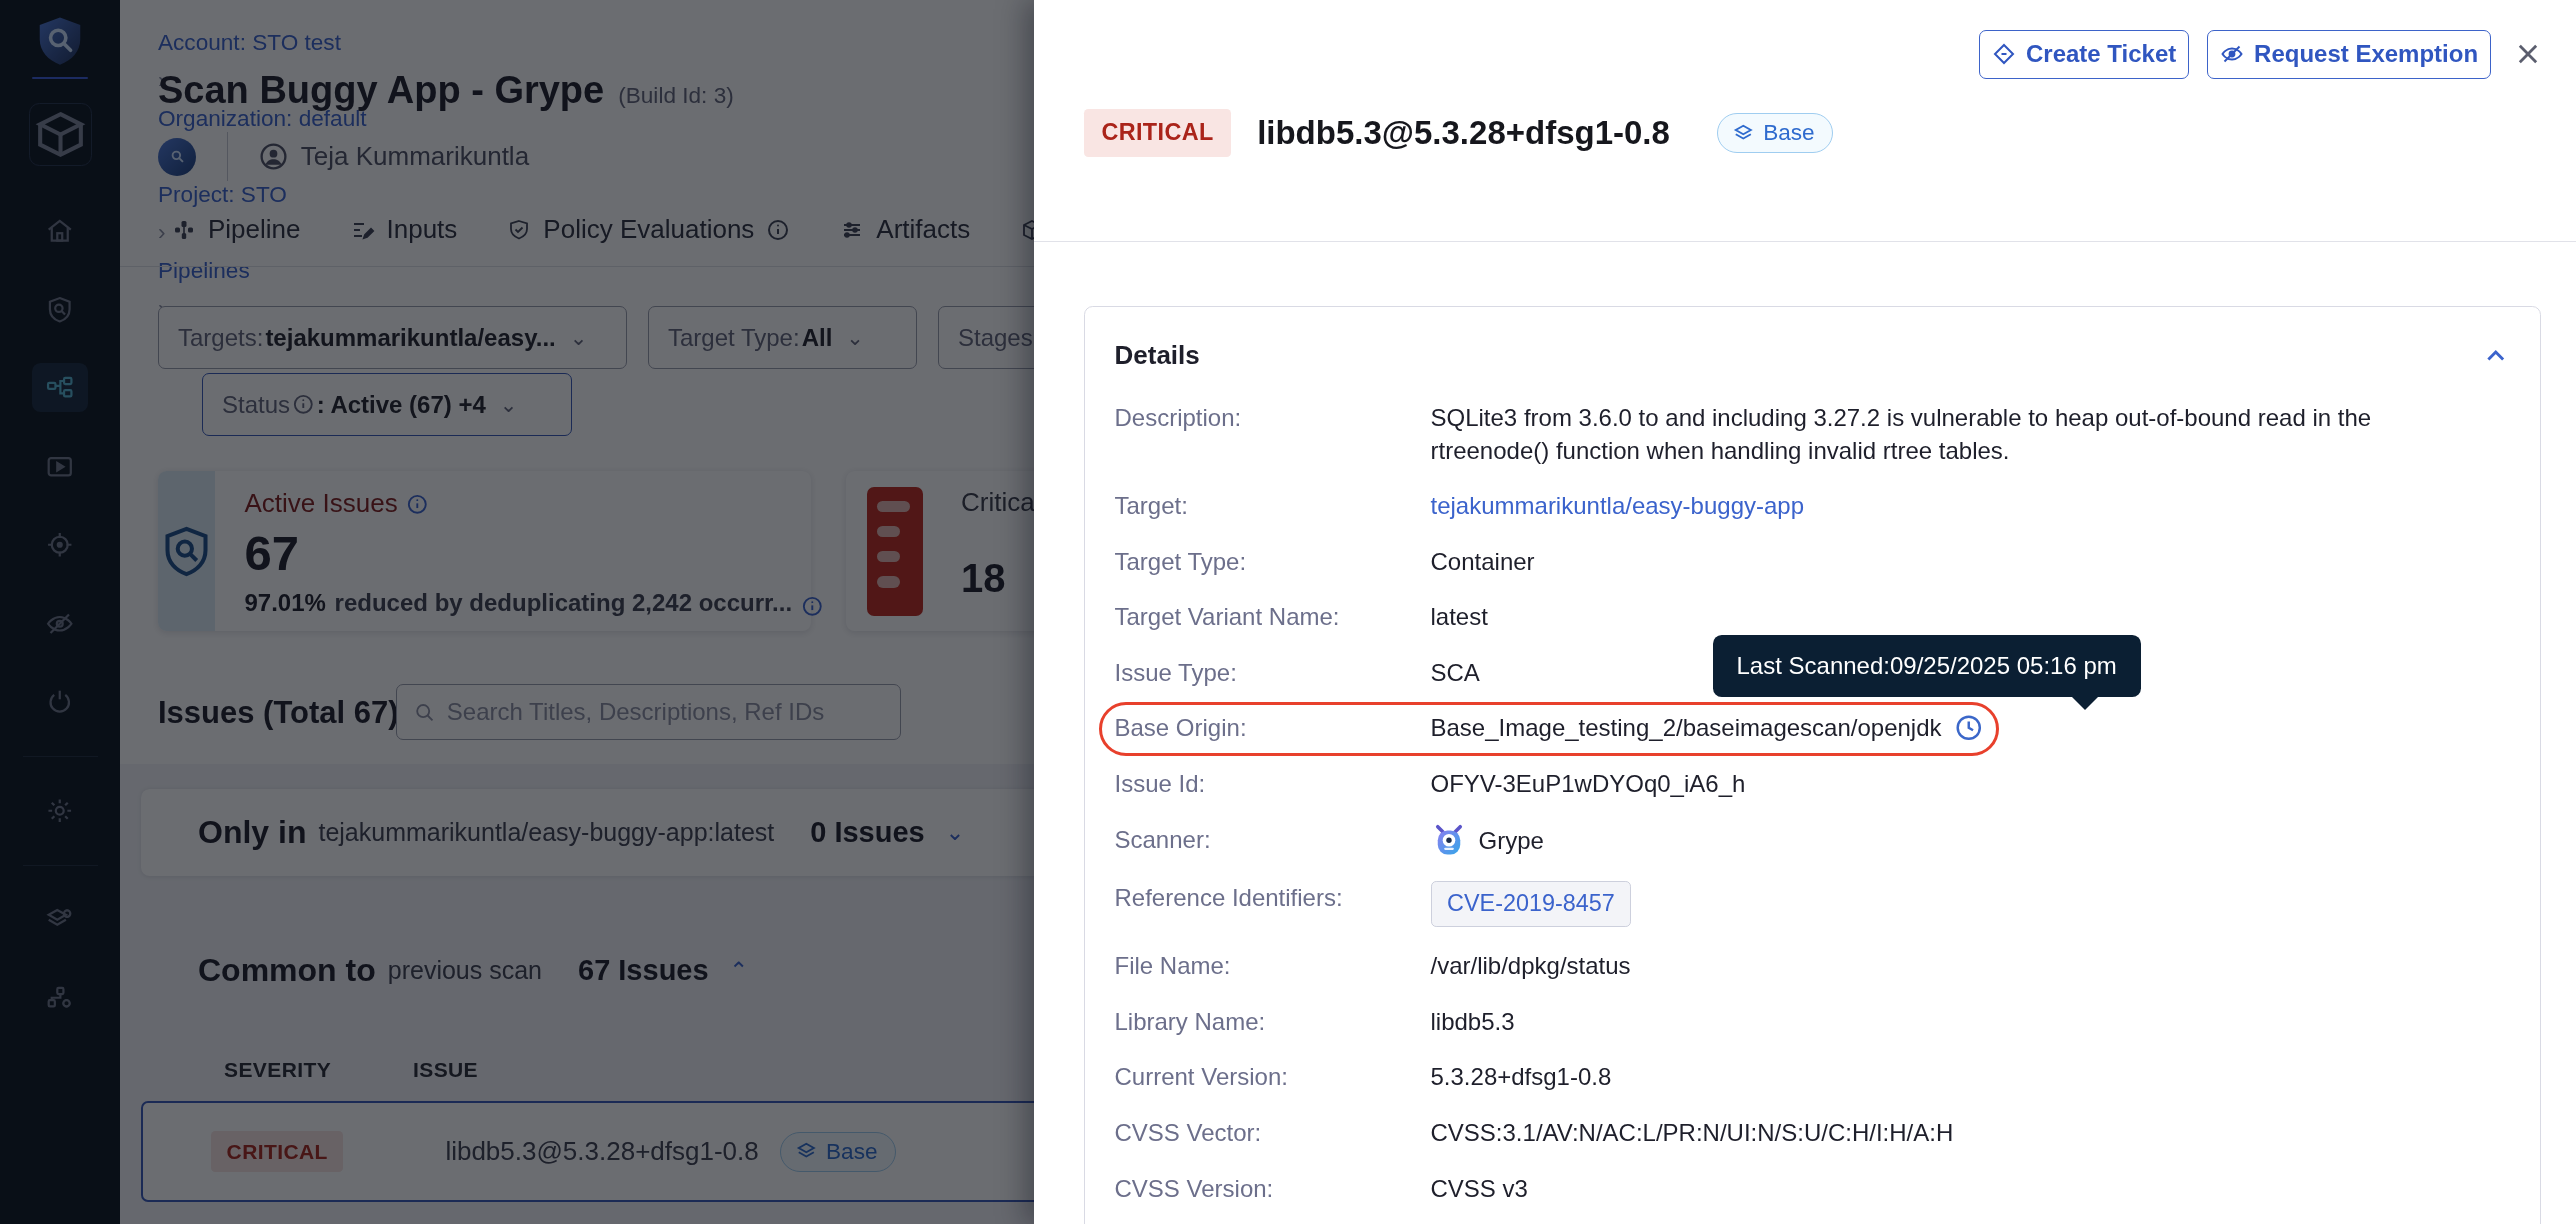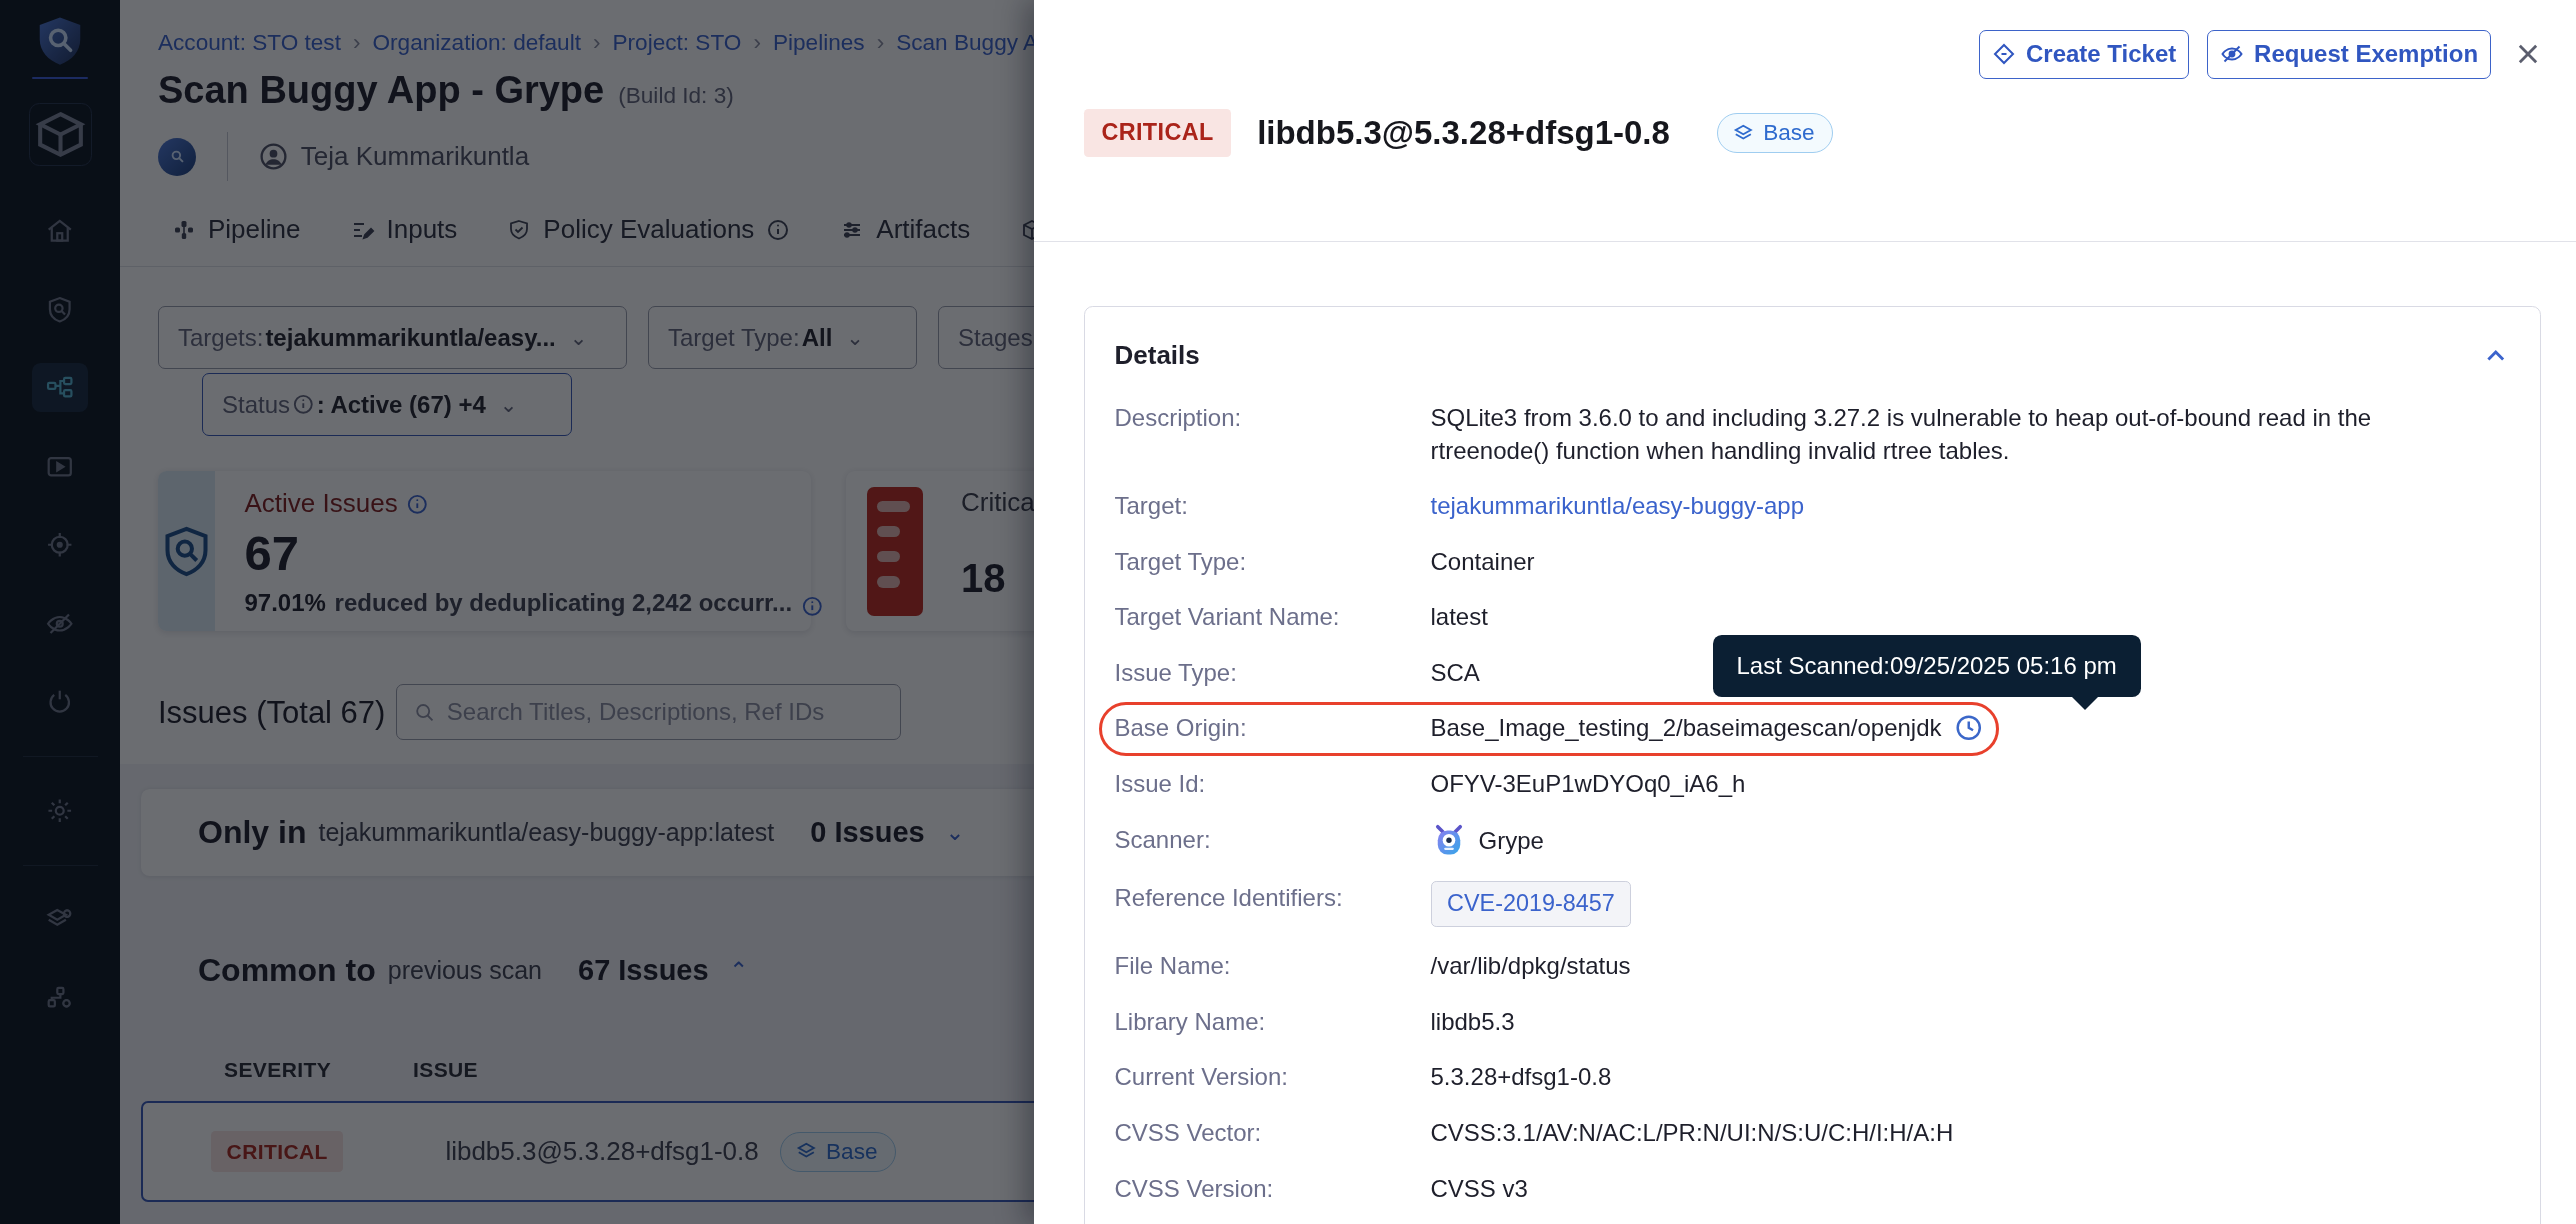--- a/index.html
+++ b/index.html
@@ -19,21 +19,21 @@
     color:#6f7documents789; color:#6f7789; border-radius:8.7px; }
   .side-item.active { background:#182a3f; color:#55b4d2; }
   .side-divider { width:75px; height:0.9px; background:#1f2b3d; }
   .side-item svg { width:29.5px; height:29.5px; }
 
   
   .main { position:absolute; left:120px; top:0; right:0; bottom:0; background:#fff; z-index:2; }
   .overlay { position:absolute; inset:0; background:rgba(8,11,18,0.60); z-index:5; pointer-events:none; }
 
   .breadcrumb { position:absolute; left:38px; top:29.5px; font-size:22.6px; color:#8a8da1;
-    display:flex; gap:12px; white-space:nowrap; }
+    display:flex; gap:12px; white-space:nowrap;flex-direction:column; }
   .breadcrumb a { color:var(--accent); text-decoration:none; }
   .crumb-sep { color:#8a8da1; }
 
   .page-title-row { position:absolute; left:38px; top:69px; display:flex; align-items:baseline; gap:14px; }
   .page-title { font-size:38px; font-weight:bold; color:#1e1f2b; }
   .build-id { font-size:22.6px; color:#63657a; }
 
   .meta-row { position:absolute; left:38px; top:132px; display:flex; align-items:center; height:49px; }
   .app-avatar { width:38px; height:38px; border-radius:50%;
     background:linear-gradient(135deg,#4e79d8,#1d3f7c); display:flex; align-items:center; justify-content:center; }
@@ -72,21 +72,21 @@
   #card-critical { left:726px; top:471px; width:521px; height:160px; display:flex; padding:15.6px 0 0 21px; }
   .sev-bar { width:56px; height:129px; background:var(--critical-bar); border-radius:7px;
     display:flex; flex-direction:column; gap:14px; padding:14px 0 0 10.4px; }
   .sev-dash { height:11.3px; border-radius:6px; background:#e3b5ae; }
   .sev-dash:nth-child(1){ width:33px; } .sev-dash:nth-child(2){ width:22.6px; }
   .sev-dash:nth-child(3){ width:22.6px; } .sev-dash:nth-child(4){ width:22.6px; }
   .crit-col { margin-left:38px; }
   .crit-label { font-size:26px; color:#3a3c4a; }
   .crit-count { font-size:40px; font-weight:bold; color:#1e1f2b; margin-top:38px; }
 
-  .issues-title { position:absolute; left:38px; top:695px; font-size:31px; font-weight:normal; color:#1e1f2b; }
+  .issues-title { position:absolute; left:38px; top:695px; font-size:31px; font-weight:bold; color:#1e1f2b; }
   .search-box { position:absolute; left:276px; top:684px; width:505px; height:56px; border:1.3px solid #9a9dad;
     border-radius:7px; display:flex; align-items:center; padding:0 15.6px; gap:12px; color:#8d90a3; background:#fff; }
   .search-box svg { width:24px; height:24px; }
   .search-box input { border:none; outline:none; font-size:24px; color:#3f4152; width:100%;
     font-family:"Liberation Sans",sans-serif; background:transparent; }
   .search-box input::placeholder { color:#8d90a3; }
 
   .list-bg { position:absolute; left:0; right:0; top:764px; bottom:0; background:#f2f3f7; }
   .group-card { position:absolute; left:21px; top:789px; width:1233px; height:87px; background:#fff;
     border-radius:8.7px; box-shadow:0 0.9px 4.3px rgba(20,20,40,.10); display:flex; align-items:center; padding-left:57px; gap:12px; white-space:nowrap; }

